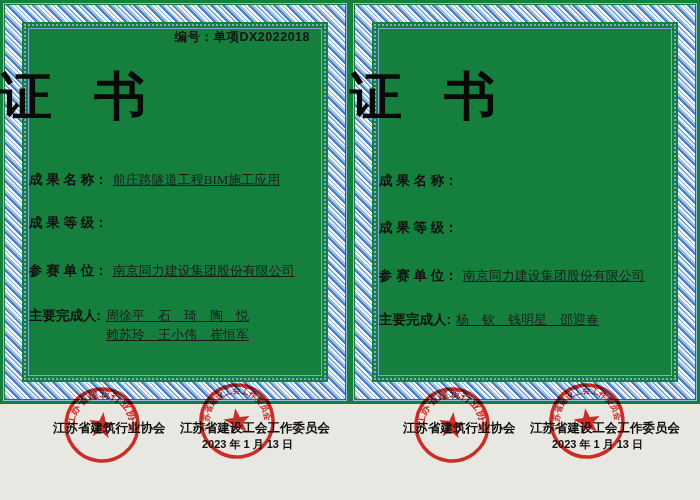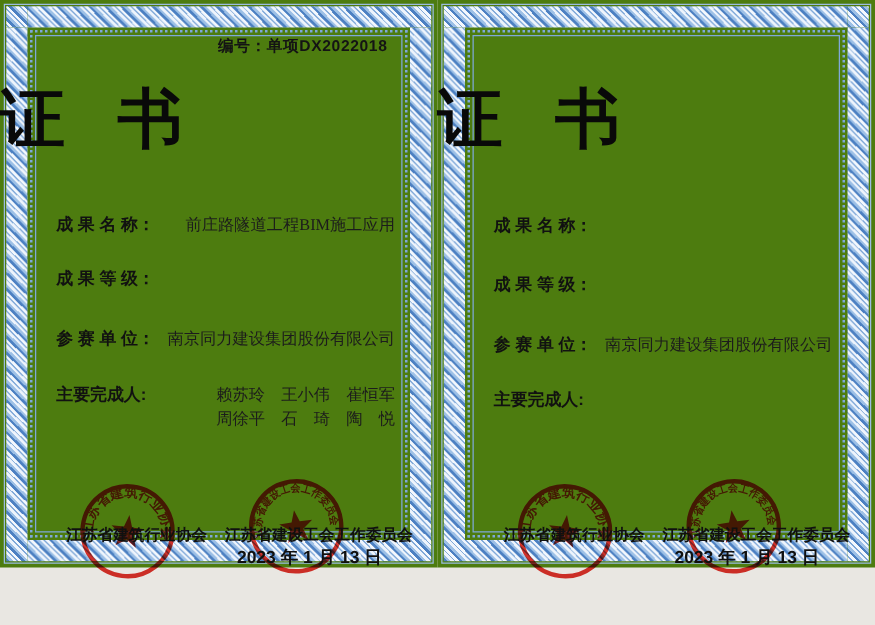--- a/index.html
+++ b/index.html
@@ -5,22 +5,22 @@
   html,body{margin:0;padding:0;}
   body{
     width:700px;height:500px;
     background:#e9e7e2;
     font-family:"Liberation Sans", sans-serif;
     position:relative;
     overflow:hidden;
   }
   .stage{position:absolute;left:0;top:0;width:700px;height:500px;}
   .cert{
-    position:absolute;top:0;width:350px;height:454px;
-    background:#4d7c0f;
+    position:absolute;top:0;width:350px;height:404px;
+    background:#15803d;
   }
   .cert.c0{left:0;}
   .cert.c1{left:350px;}
   .frame{position:absolute;pointer-events:none;}
   .frame-line-outer{inset:3px;border:1px solid #9bbce2;}
   .frame-band{
     inset:5px;
     border:17px solid transparent;
     border-image: repeating-linear-gradient(45deg,
       #4c80c2 0 2px, #9dc0e6 2px 4px, #eef4fc 4px 6px,
@@ -34,42 +34,42 @@
     letter-spacing:.5px;
   }
   .title{
     position:absolute;top:68px;left:0;width:100%;
     text-align:left;
     font-family:"Liberation Serif", serif;
     font-weight:700;font-size:52px;line-height:1.1;color:#090909;
   }
   .title span{letter-spacing:42px;display:inline-block;margin-right:-42px;}
   .field{
-    position:absolute;left:45px;right:34px;
-    display:flex;align-items:flex-start;justify-content:space-between;
+    position:absolute;left:29px;right:34px;
+    display:flex;align-items:flex-start;
   }
   .flabel{
     flex:none;
     font-size:13.5px;font-weight:700;color:#111;
     line-height:19px;white-space:pre;
   }
   .fvalues{
     margin-left:5px;
     font-family:"Liberation Serif", serif;
-    font-size:13px;color:#1c1c1c;line-height:19px;
+    font-size:13px;color:#1c1c1c;line-height:19px;text-decoration:underline;
   }
   .issuer{
     position:absolute;top:420px;
     font-size:12.5px;font-weight:700;color:#101010;
   }
   .issuer.i0{left:53px;}
   .issuer.i1{left:180px;}
   .date{
     position:absolute;top:437px;left:180px;width:135px;
-    text-align:center;font-size:14px;font-weight:700;color:#101010;
+    text-align:center;font-size:11px;font-weight:700;color:#101010;
   }
   .seal{
     position:absolute;width:80px;height:80px;
     mix-blend-mode:multiply;opacity:.92;
   }
   .seal.s0{left:62px;top:385px;transform:rotate(7deg);}
   .seal.s1{left:197px;top:381px;transform:rotate(-8deg);}
   .seal text{
     font-family:"Liberation Serif", serif;
     font-weight:700;fill:#dd2017;
@@ -101,22 +101,22 @@
     </div>
     <div class="field" style="top:261px">
       <span class="flabel">参 赛 单 位：</span>
       <div class="fvalues">
         <div>南京同力建设集团股份有限公司</div>
       </div>
     </div>
     <div class="field" style="top:306px">
       <span class="flabel">主要完成人:</span>
       <div class="fvalues">
+        <div>周徐平　石　琦　陶　悦</div>
         <div>赖苏玲　王小伟　崔恒军</div>
-        <div>周徐平　石　琦　陶　悦</div>
       </div>
     </div>
 
     <svg class="seal s0" viewBox="0 0 80 80">
       <circle cx="40" cy="40" r="36" fill="none" stroke="#dd2017" stroke-width="3.5"></circle>
       <path id="arc-c0s0" d="M12.4,44.9 A28,28 0 1 1 67.6,44.9" fill="none"></path>
       <text font-size="10.5"><textPath href="#arc-c0s0" textLength="96" lengthAdjust="spacingAndGlyphs">江苏省建筑行业协会</textPath></text>
       <polygon fill="#dd2017" points="40,27 43.3,36.5 53.3,36.7 45.3,42.7 48.2,52.3 40,46.6 31.8,52.3 34.7,42.7 26.7,36.7 36.7,36.5"></polygon>
     </svg>
     <svg class="seal s1" viewBox="0 0 80 80">
@@ -147,20 +147,21 @@
     </div>
     <div class="field" style="top:266px">
       <span class="flabel">参 赛 单 位：</span>
       <div class="fvalues">
         <div>南京同力建设集团股份有限公司</div>
       </div>
     </div>
     <div class="field" style="top:310px">
       <span class="flabel">主要完成人:</span>
       <div class="fvalues">
+        <div>杨　钦　钱明星　邵迎春</div>
       </div>
     </div>
 
     <svg class="seal s0" viewBox="0 0 80 80">
       <circle cx="40" cy="40" r="36" fill="none" stroke="#dd2017" stroke-width="3.5"></circle>
       <path id="arc-c1s0" d="M12.4,44.9 A28,28 0 1 1 67.6,44.9" fill="none"></path>
       <text font-size="10.5"><textPath href="#arc-c1s0" textLength="96" lengthAdjust="spacingAndGlyphs">江苏省建筑行业协会</textPath></text>
       <polygon fill="#dd2017" points="40,27 43.3,36.5 53.3,36.7 45.3,42.7 48.2,52.3 40,46.6 31.8,52.3 34.7,42.7 26.7,36.7 36.7,36.5"></polygon>
     </svg>
     <svg class="seal s1" viewBox="0 0 80 80">

